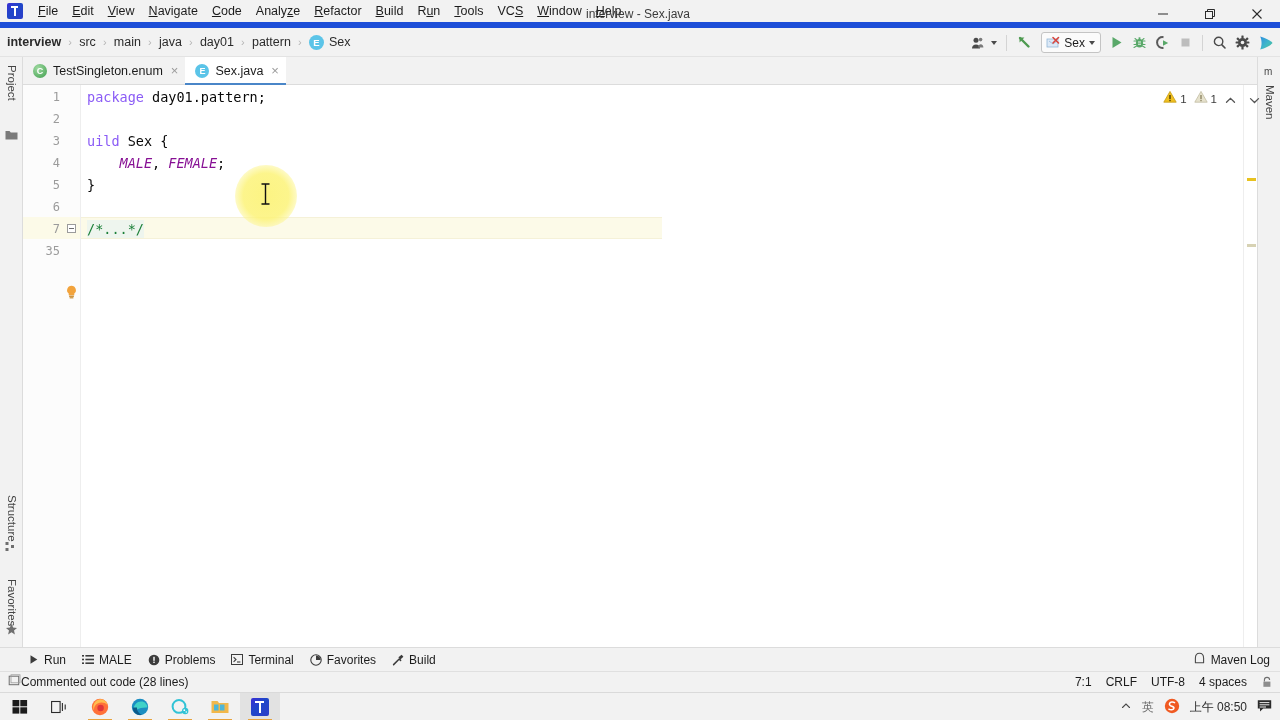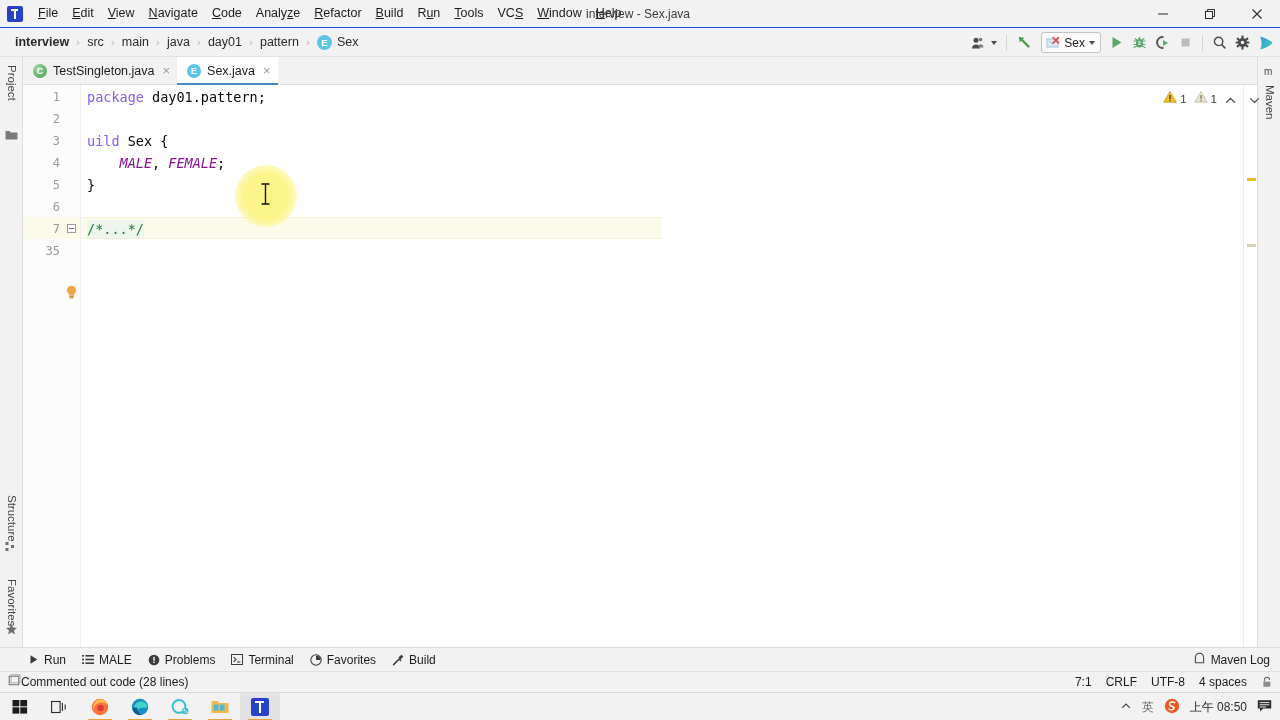--- a/index.html
+++ b/index.html
@@ -8,21 +8,21 @@
     font-family: "Liberation Sans", sans-serif;
     background: #ffffff;
     -webkit-font-smoothing: antialiased;
   }
   #app { position: relative; width: 1280px; height: 720px; }
 
   
   .titlebar {
     position: absolute; left: 0; top: 0; width: 1280px; height: 28px;
     background: #f2f2f2; display: flex; align-items: center;
-    border-bottom: 1px solid #1d4ed8;
+    border-bottom: 6px solid #1d4ed8;
   }
   .app-logo {
     width: 16px; height: 16px; margin-left: 7px; margin-right: 8px;
     border-radius: 2px; position: relative;
     background: linear-gradient(135deg,#3b2fd4 0%,#1f47c9 45%,#2d3ec9 100%);
     flex: none;
   }
   .app-logo::after {
     content: ""; position: absolute; left: 4px; top: 3px;
     width: 7px; height: 10px;
@@ -48,21 +48,21 @@
     width: 47px; height: 28px; display: flex; align-items: center; justify-content: center;
   }
   .win-btn svg { display: block; }
 
   
   .navbar {
     position: absolute; left: 0; top: 28px; width: 1280px; height: 29px;
     background: #f2f2f2; display: flex; align-items: center;
     border-bottom: 1px solid #e3e3e3;
   }
-  .crumbs { display: flex; align-items: center; padding-left: 12px; }
+  .crumbs { display: flex; align-items: center; padding-left: 4px; }
   .crumb {
     font-size: 12.5px; color: #2b2b2b; padding: 2px 3px; display: flex; align-items: center;
     white-space: nowrap;
   }
   .crumb.root { font-weight: bold; }
   .crumb-sep {
     width: 12px; text-align: center; color: #b5b5b5; font-size: 11px; line-height: 12px;
   }
   .enum-badge {
     width: 15px; height: 15px; border-radius: 50%;
@@ -436,21 +436,21 @@
       </svg>
     </div>
     <div class="vtab" style="top:22px; height:56px;">
       <span>Maven</span>
     </div>
   </div>
 
   <div class="tabsrow" id="etabs">
       <div class="etab">
         <span class="fileicon cls">C</span>
-        <span>TestSingleton.java</span>
+        <span>TestSingleton.enum</span>
         <span class="tabx">×</span>
       </div>
       <div class="etab active">
         <span class="fileicon enm">E</span>
         <span>Sex.java</span>
         <span class="tabx">×</span>
       </div>
     </div>
 
   <div class="editor">

